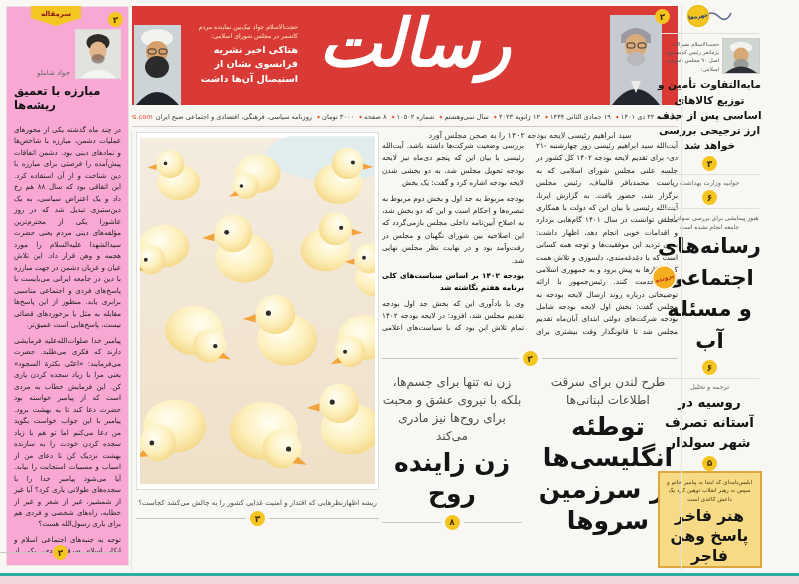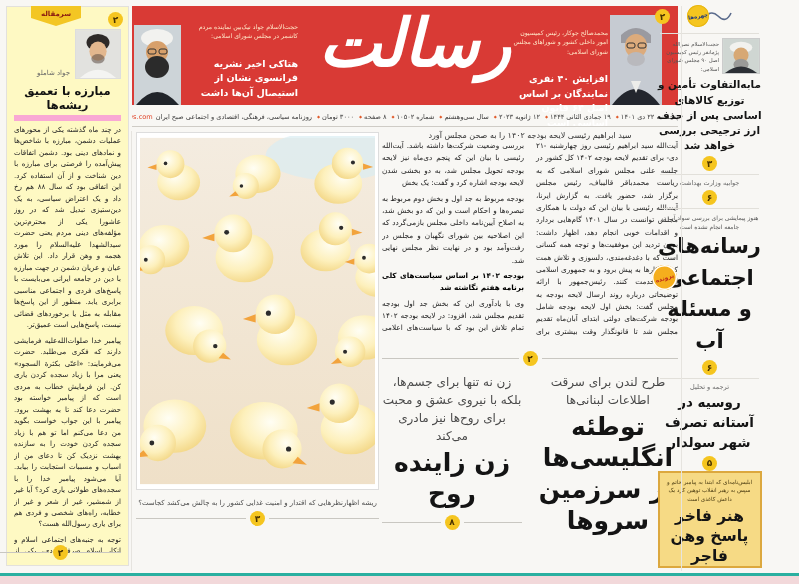--- a/index.html
+++ b/index.html
@@ -13,41 +13,41 @@
   
   .badge { width:15px; height:15px; border-radius:50%; background:#f5c51f; color:#4a3400;
            font-size:9px; font-weight:bold; display:flex; align-items:center; justify-content:center; flex:0 0 auto; }
   .badge-row { display:flex; align-items:center; gap:4px; width:100%; }
   .rule-line { flex:1; height:1px; background:#c9c7c1; }
   .hr { width:92%; height:1px; background:#e2e0da; margin:3px auto; }
   .kicker { color:#4a4a4a; }
   .headline { color:#141414; font-weight:900; }
 
   
-  .editorial { position:absolute; left:6px; top:6px; width:123px; height:560px; background:#fef9c3;
+  .editorial { position:absolute; left:6px; top:6px; width:123px; height:560px; background:#f9a8d4;
                border:1px solid #e3e1dc; padding:6px 7px 24px 7px; }
   .ribbon { position:absolute; top:-1px; left:24px; width:50px; height:20px; background:#f3c623;
             color:#8a1a12; font-size:7px; font-weight:bold; text-align:center; padding-top:4px;
             clip-path:polygon(0 0,100% 0,100% 60%,50% 100%,0 60%); }
   .author-row { display:flex; align-items:flex-end; gap:5px; margin-top:16px; }
   .author-photo { border:1px solid #ddd; }
   .author-name { font-size:7px; color:#666; padding-bottom:2px; }
-  .ed-title { font-size:11.5px; font-weight:900; color:#111; margin:5px 0 3px; text-align:center; }
+  .ed-title { font-size:11.5px; font-weight:900; color:#111; margin:5px 0 3px; text-align:left; }
   .ed-body { height:438px; overflow:hidden; border-top:6px solid #f9a8d4; padding-top:3px; }
   .ed-body p { font-size:7.1px; line-height:1.62; text-align:justify; color:#222; margin-bottom:4px; }
   .ed-foot { position:absolute; bottom:5px; left:7px; right:7px; }
 
   
   .banner { position:absolute; left:132px; top:6px; width:546px; height:99px; background:#d93a35; }
   .masthead-title { position:absolute; left:150px; top:-8px; width:266px; text-align:center;
                     color:#fff; font-size:66px; font-weight:bold; font-style:italic; line-height:1.4;
                     letter-spacing:-2px; }
   .bt { position:absolute; color:#fff; }
   .bt .kicker { color:#ffe9c9; font-size:6.2px; line-height:1.5; }
-  .bt .headline { color:#fff; font-size:9.5px; line-height:1.55; margin-top:16px; }
+  .bt .headline { color:#fff; font-size:9.5px; line-height:1.55; margin-top:2px; }
   .bt-left { left:50px; top:16px; width:116px; text-align:right; }
   .bt-right { right:70px; top:22px; width:98px; text-align:right; }
   .banner-photo-left { position:absolute; left:2px; bottom:0; }
   .banner-photo-right { position:absolute; right:16px; top:9px; }
   .badge-abs1 { position:absolute; left:108px; top:12px; }
   .badge-abs2 { position:absolute; left:655px; top:9px; }
 
   
   .dateline { position:absolute; left:132px; top:107px; width:546px; height:20px;
               border-bottom:1px solid #cfccc6; display:flex; align-items:center; gap:3px;
@@ -150,24 +150,20 @@
       <rect x="14" y="24" width="8" height="5" rx="2" fill="none" stroke="#333" stroke-width="1"></rect>
       <rect x="25" y="24" width="8" height="5" rx="2" fill="none" stroke="#333" stroke-width="1"></rect>
       <ellipse cx="23" cy="42" rx="12" ry="11" fill="#2b2b2b"></ellipse>
       <path d="M2 80 Q23 54 45 80 Z" fill="#20242a"></path>
     </svg>
     <div class="bt bt-left">
       <div class="kicker">حجت‌الاسلام جواد نیک‌بین نماینده مردم کاشمر در مجلس شورای اسلامی:</div>
       <div class="headline">هتاکی اخیر نشریه فرانسوی نشان از استیصال آن‌ها داشت</div>
     </div>
     <div class="masthead-title">رسالت</div>
-    <div class="bt bt-right">
-      <div class="kicker">محمدصالح جوکار، رئیس کمیسیون امور داخلی کشور و شوراهای مجلس شورای اسلامی:</div>
-      <div class="headline">افزایش ۴۰ نفری نمایندگان بر اساس اصل ۶۴ قانون اساسی است</div>
-    </div>
     <svg class="banner-photo-right" width="52" height="90" viewBox="0 0 52 90">
       <rect width="52" height="90" fill="#c6cbd2"></rect>
       <path d="M11 20 Q26 6 41 20 L41 28 L11 28 Z" fill="#9a9aa0"></path>
       <ellipse cx="26" cy="31" rx="11" ry="12" fill="#dcab7c"></ellipse>
       <rect x="17" y="28" width="8" height="5" rx="2" fill="none" stroke="#333" stroke-width="1"></rect>
       <rect x="28" y="28" width="8" height="5" rx="2" fill="none" stroke="#333" stroke-width="1"></rect>
       <ellipse cx="26" cy="44" rx="9" ry="7" fill="#b9b9bd"></ellipse>
       <path d="M2 90 Q26 58 50 90 Z" fill="#23262e"></path>
       <polygon points="21,66 31,66 26,78" fill="#ededea"></polygon>
     </svg>

